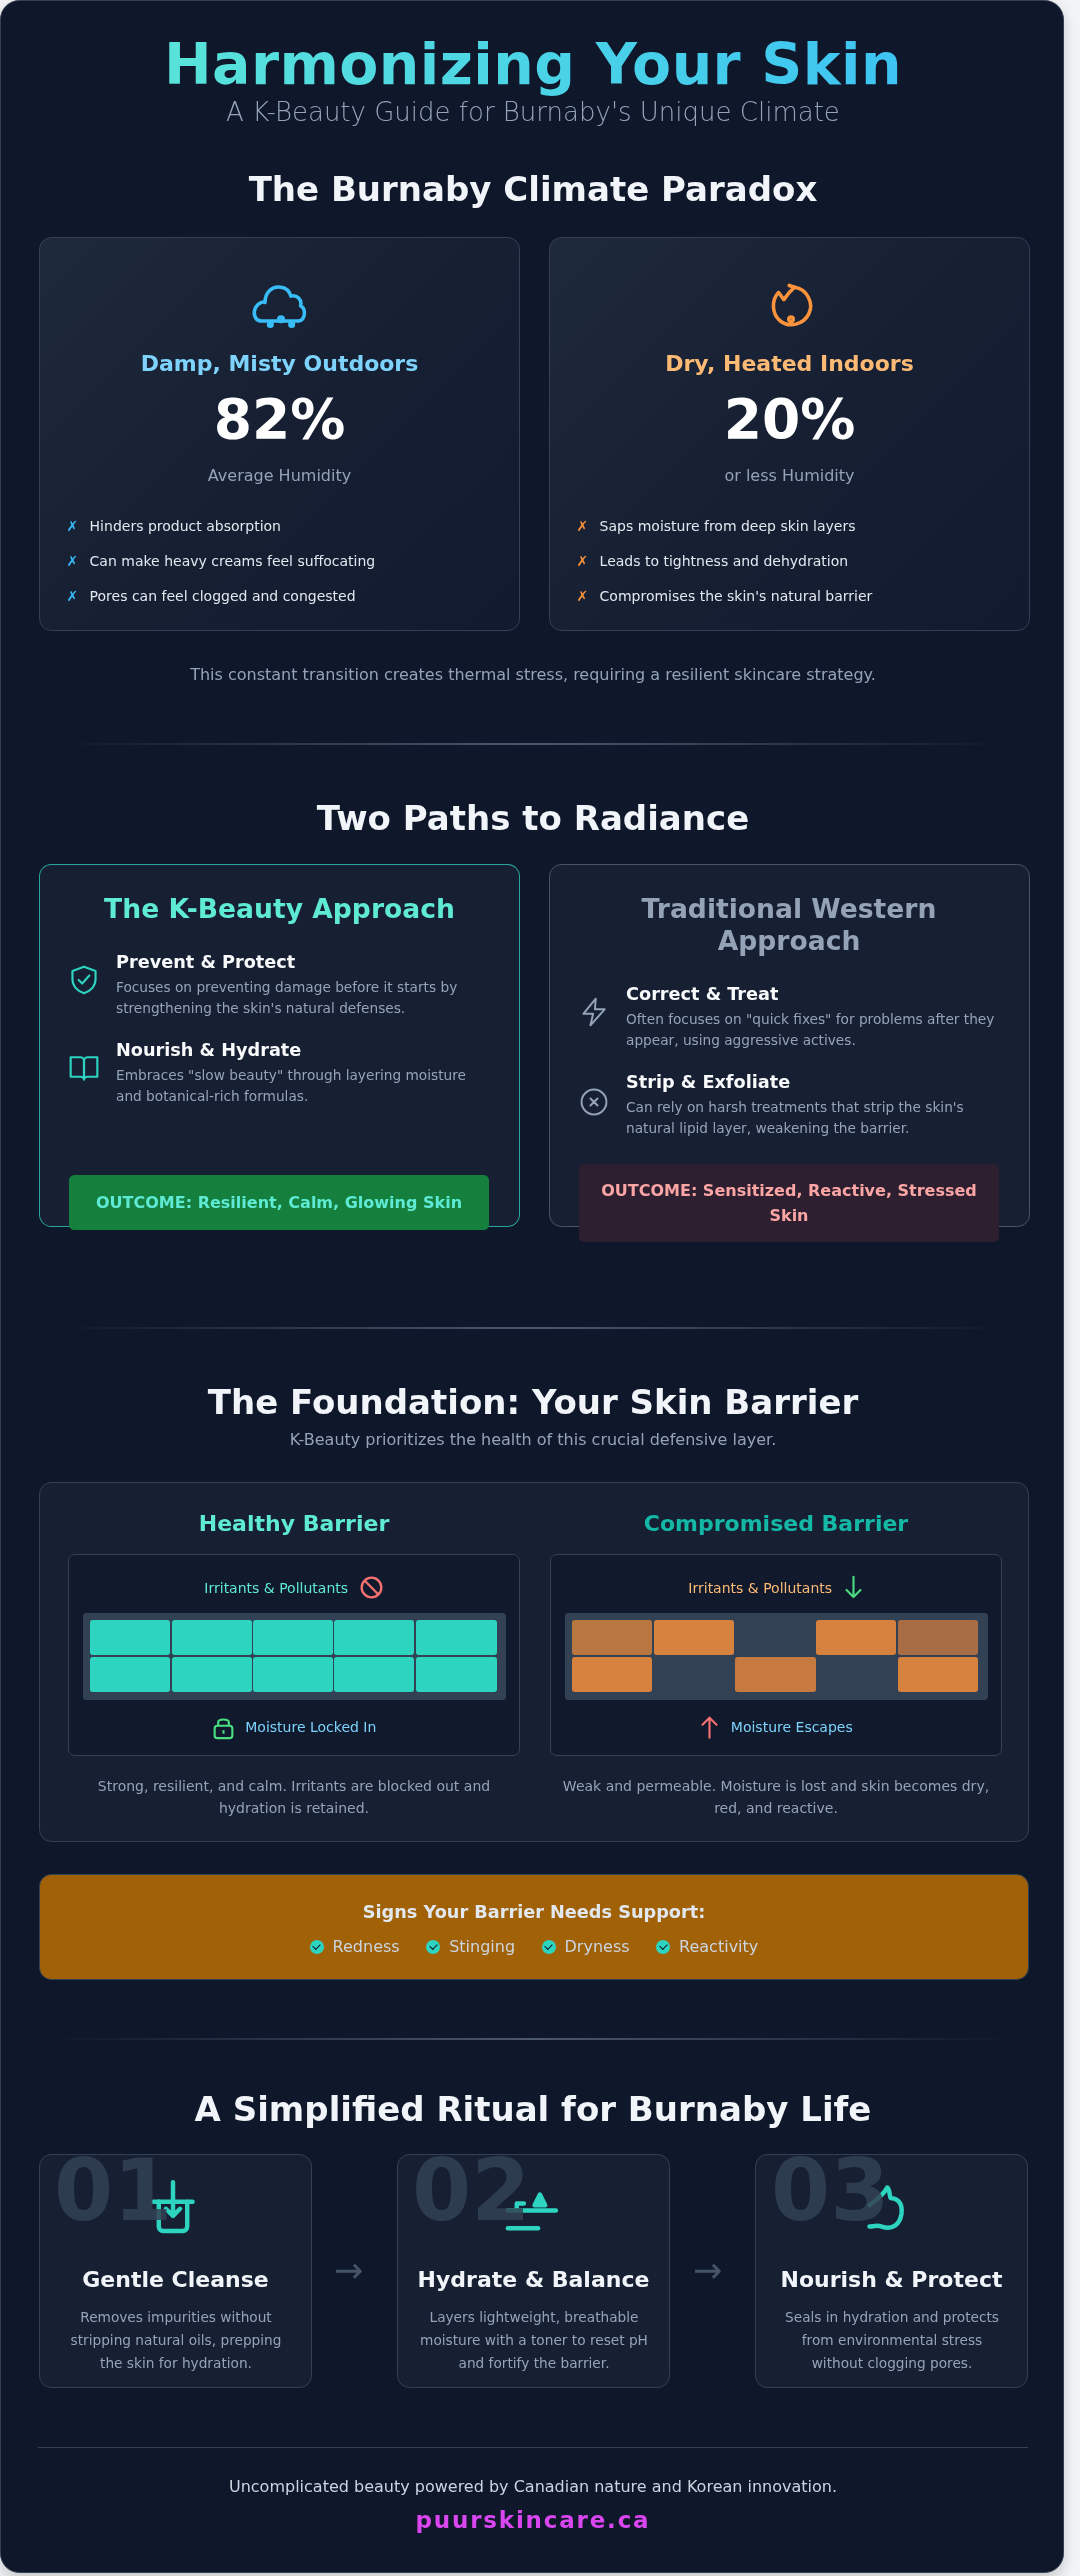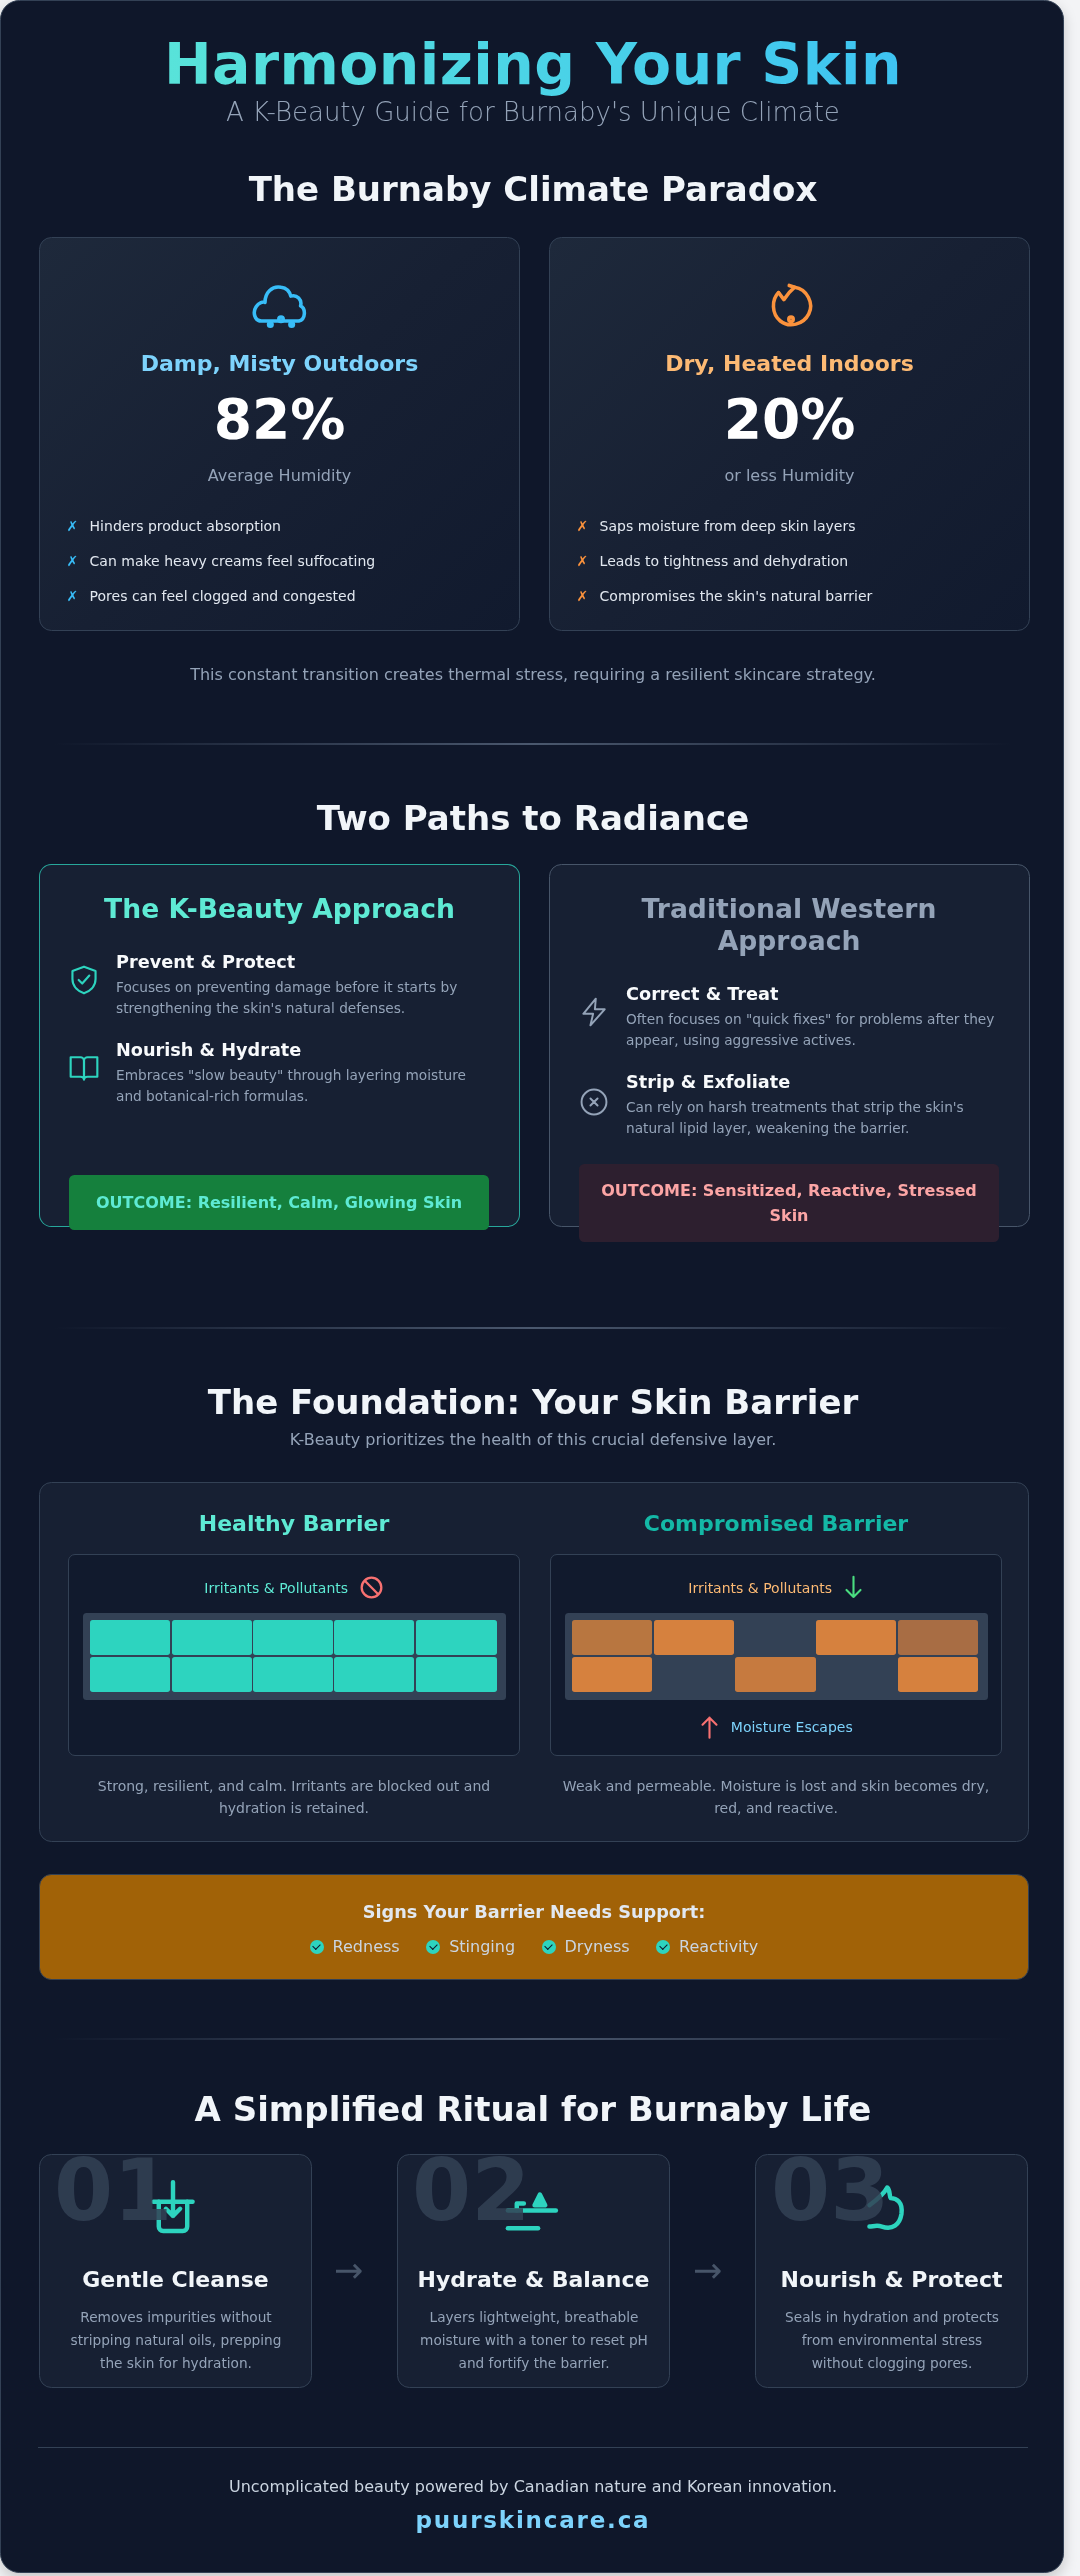--- a/index.html
+++ b/index.html
@@ -112,21 +112,21 @@
     background: #172033; border: 0.9px solid #334155;
   }
   .step-num { position: absolute; font-size: 85px; font-weight: bold; color: #334155; opacity: 0.85; line-height: 1; }
   .step-card .s-icon { position: absolute; left: 101px; top: 19.5px; width: 64px; height: 64px; }
   .step-card .s-title { position: absolute; left: 0; width: 100%; top: 112px; text-align: center; font-size: 22px; font-weight: bold; color: #f1f5f9; }
   .step-card .s-desc { position: absolute; left: 21px; width: 230px; top: 151px; text-align: center; font-size: 13.7px; line-height: 23px; color: #94a3b8; }
   .arrow { font-size: 35px; color: #475569; top: 2249px; }
 
   .footer-line { left: 37px; width: 990px; top: 2446px; height: 0.9px; background: #334155; }
   .footer-text { left: 0; width: 1064px; top: 2476px; text-align: center; font-size: 16px; color: #cbd5e1; }
-  .footer-link { left: 0; width: 1064px; top: 2506px; text-align: center; font-size: 23px; font-weight: bold; color: #7dd3fc; letter-spacing: 1.8px; }
+  .footer-link { left: 0; width: 1064px; top: 2506px; text-align: center; font-size: 23px; font-weight: bold; color: #d946ef; letter-spacing: 1.8px; }
 </style>
 </head>
 <body>
 
 <div class="page">
 
   <div class="abs main-title">Harmonizing Your Skin</div>
   <div class="abs section-title" style="top:168px;">The Burnaby Climate Paradox</div>
 
   <div class="abs subtitle">A K-Beauty Guide for Burnaby's Unique Climate</div>
@@ -249,20 +249,28 @@
           <div class="brick" style="left:89px; top:7px; width:80px; background:#2dd4bf;"></div>
           <div class="brick" style="left:170px; top:7px; width:80px; background:#2dd4bf;"></div>
           <div class="brick" style="left:251px; top:7px; width:80px; background:#2dd4bf;"></div>
           <div class="brick" style="left:333px; top:7px; width:81px; background:#2dd4bf;"></div>
           <div class="brick" style="left:7px; top:44px; width:80px; background:#2dd4bf;"></div>
           <div class="brick" style="left:89px; top:44px; width:80px; background:#2dd4bf;"></div>
           <div class="brick" style="left:170px; top:44px; width:80px; background:#2dd4bf;"></div>
           <div class="brick" style="left:251px; top:44px; width:80px; background:#2dd4bf;"></div>
           <div class="brick" style="left:333px; top:44px; width:81px; background:#2dd4bf;"></div>
         </div>
+        <div class="bot-label">
+          <svg width="23" height="25" viewBox="0 0 26 28" fill="none" stroke="#4ade80" stroke-width="2.4">
+            <rect x="3" y="12" width="20" height="14" rx="3"></rect>
+              <path d="M7 12 V8 C7 4 19 4 19 8 V12"></path>
+              <path d="M13 17 V21"></path>
+          </svg>
+          <span>Moisture Locked In</span>
+        </div>
       </div>
       <div class="b-desc">Strong, resilient, and calm. Irritants are blocked out and hydration is retained.</div>
     </div>
 
     <div class="barrier-col" style="left:510px;">
       <div class="b-title" style="color:#14b8a6;">Compromised Barrier</div>
       <div class="barrier-box">
         <div class="top-label" style="color:#fdba74;">
           <span>Irritants &amp; Pollutants</span>
           <svg width="21" height="26.6" viewBox="0 0 24 30" fill="none" stroke="#4ade80" stroke-width="2.4" stroke-linecap="round" stroke-linejoin="round">

